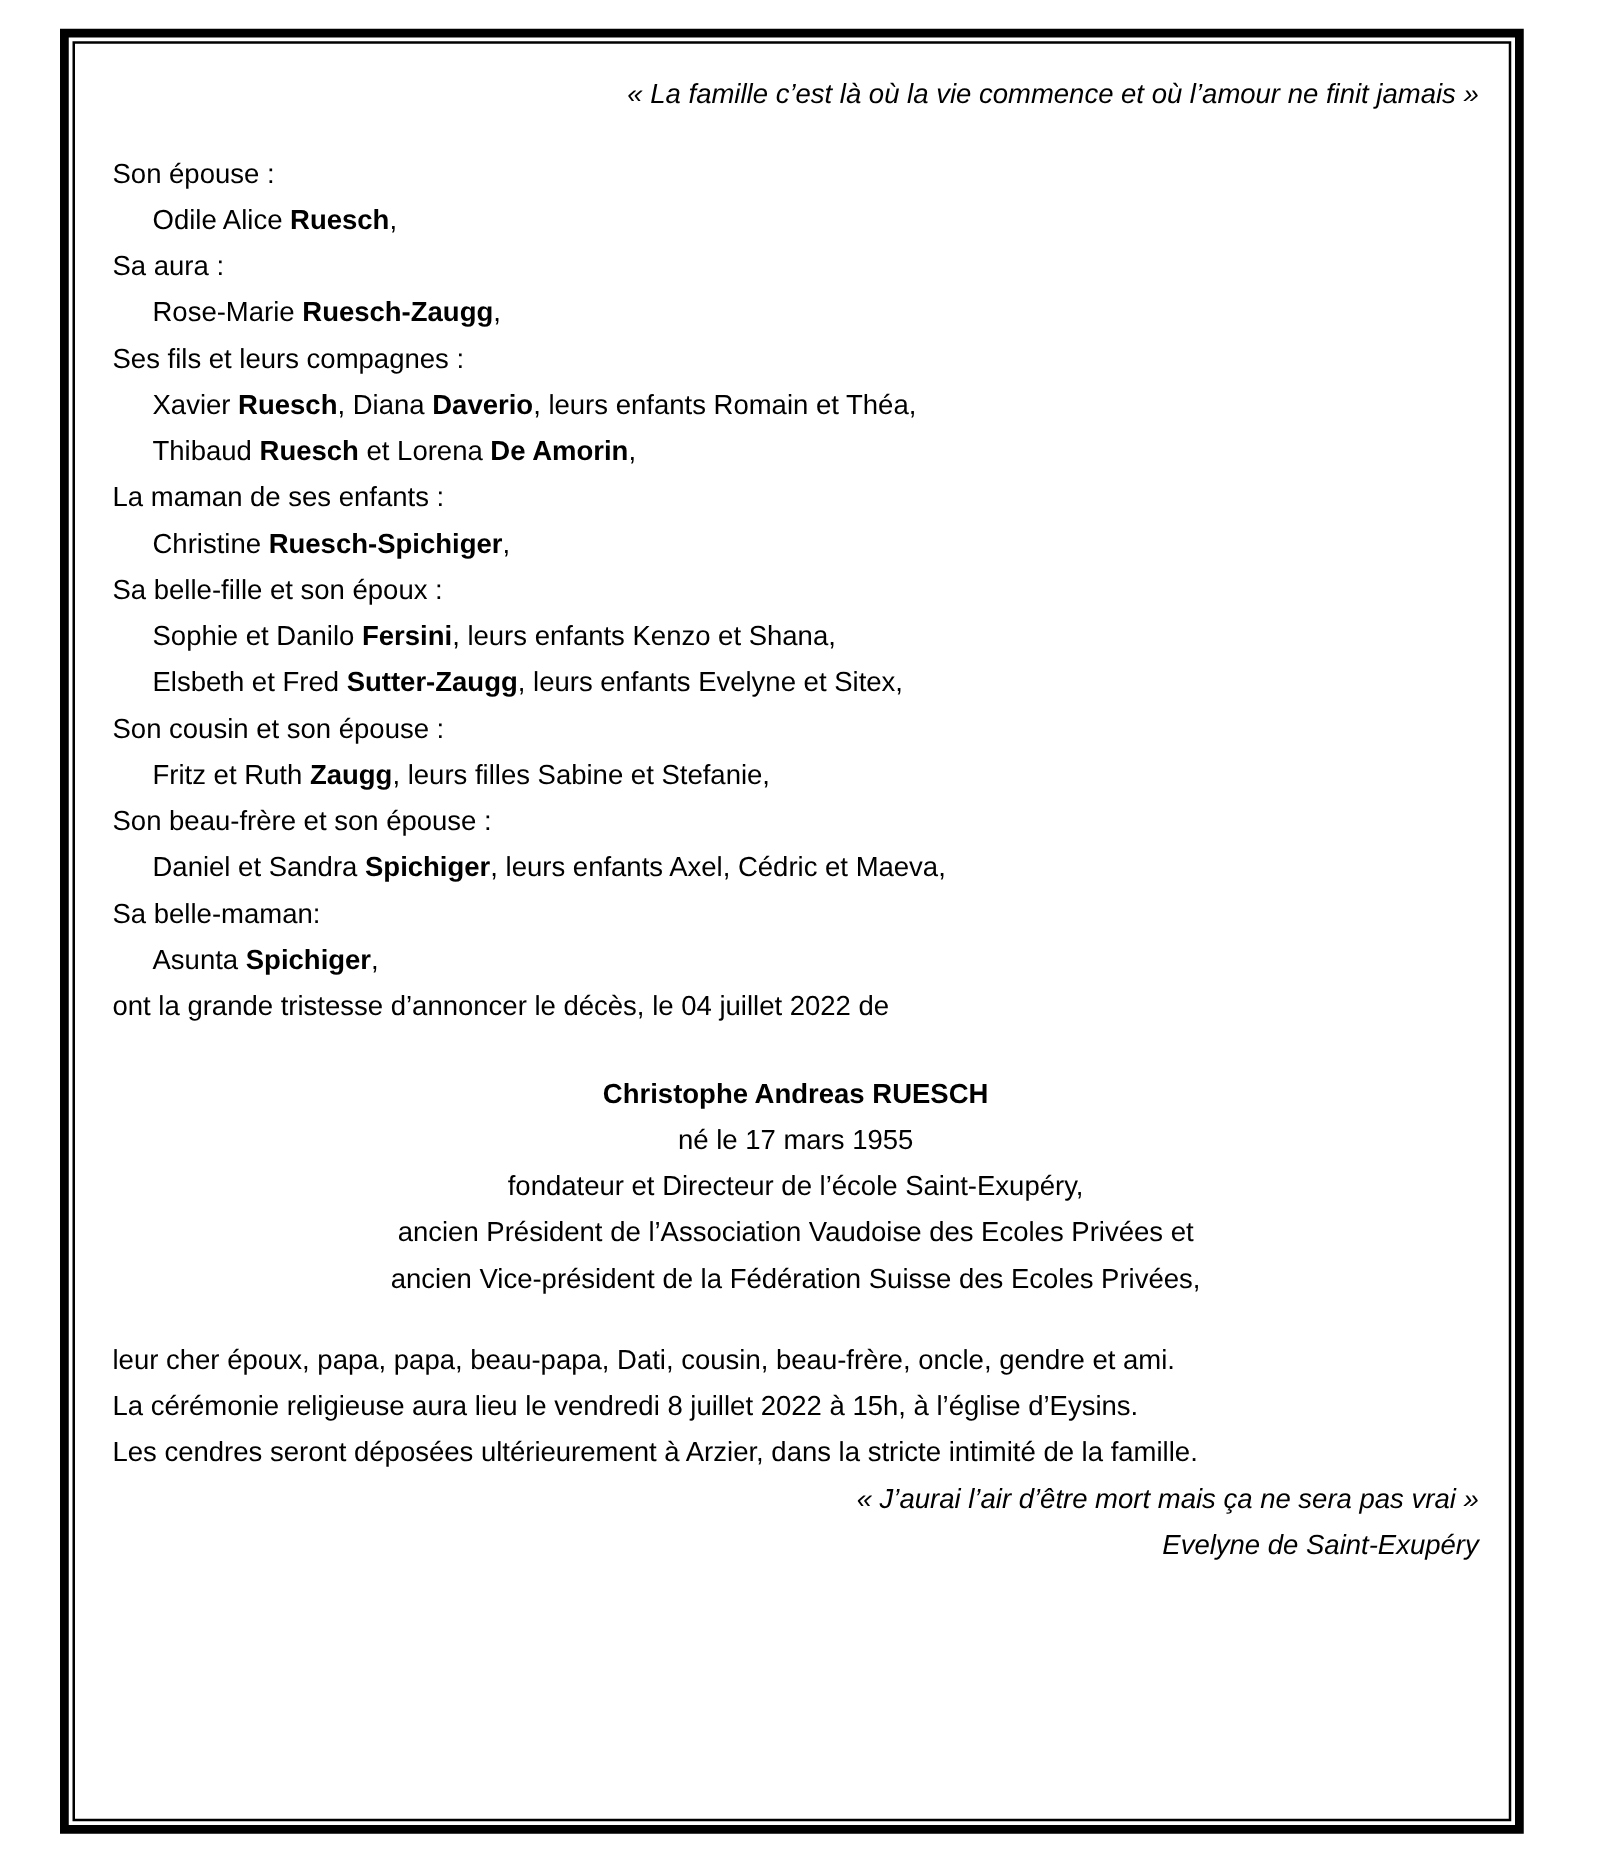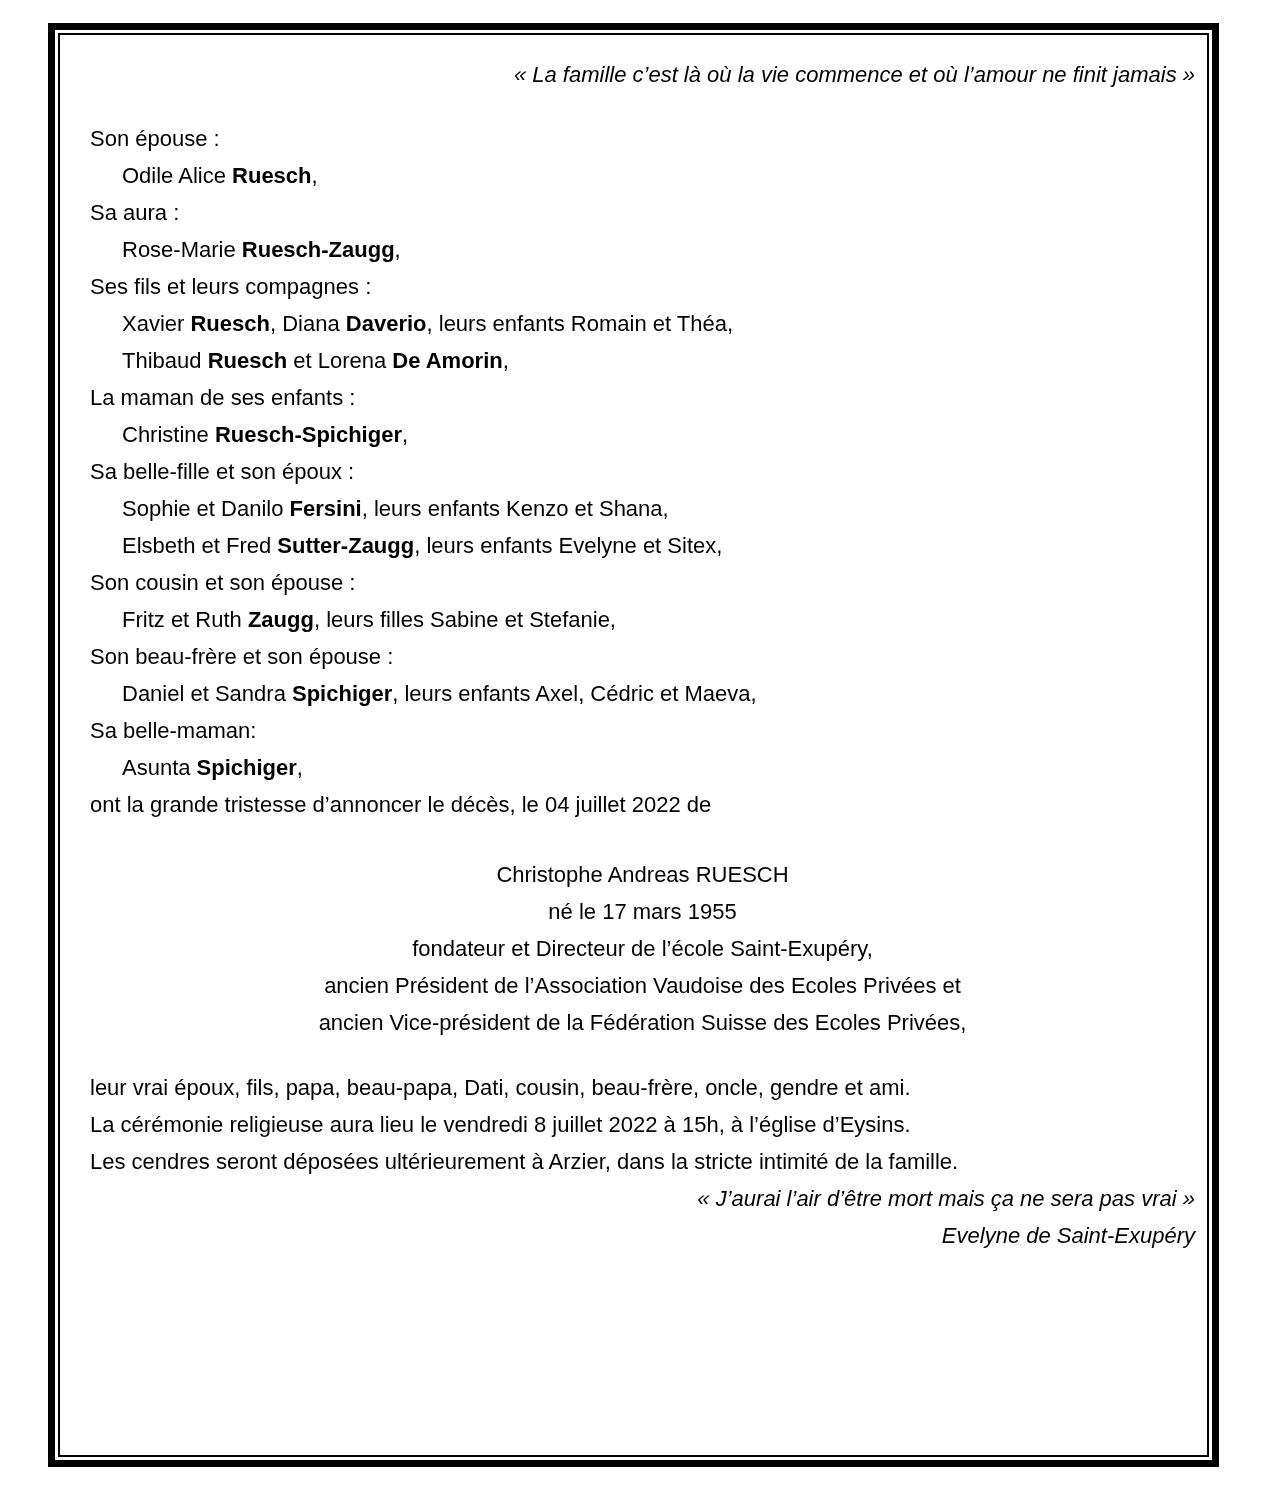--- a/index.html
+++ b/index.html
@@ -25,38 +25,38 @@
   }
   .frame-inner {
     position: absolute;
     top: 3px;
     left: 3px;
     right: 3px;
     bottom: 3px;
     border: 2px solid #000000;
   }
   .content {
-    padding: 21px 12px 0 30px;
+    padding: 21px 24px 0 30px;
     font-size: 22px;
     line-height: 37px;
   }
   p { margin: 0; }
   .opening-quote {
     text-align: right;
     font-style: italic;
     margin-bottom: 27px;
   }
   .family-line { text-align: left; }
   .family-line.indent { padding-left: 32px; }
   .b { font-weight: bold; }
   .deceased-block {
     text-align: center;
     margin-top: 33px;
   }
-  .deceased-name { font-weight: normal; }
+  .deceased-name { font-weight: bold; }
   .closing {
     margin-top: 28px;
     text-align: justify;
   }
   .closing-quote {
     text-align: right;
     font-style: italic;
   }
 </style>
 </head>
@@ -94,21 +94,21 @@
         <p class="deceased-name">Christophe Andreas RUESCH</p>
         <div>
             <p>né le 17 mars 1955</p>
             <p>fondateur et Directeur de l’école Saint-Exupéry,</p>
             <p>ancien Président de l’Association Vaudoise des Ecoles Privées et</p>
             <p>ancien Vice-président de la Fédération Suisse des Ecoles Privées,</p>
           </div>
       </div>
 
       <div class="closing">
-          <p>leur vrai époux, fils, papa, beau-papa, Dati, cousin, beau-frère, oncle, gendre et ami.</p>
+          <p>leur cher époux, papa, papa, beau-papa, Dati, cousin, beau-frère, oncle, gendre et ami.</p>
           <p>La cérémonie religieuse aura lieu le vendredi 8 juillet 2022 à 15h, à l’église d’Eysins.</p>
           <p>Les cendres seront déposées ultérieurement à Arzier, dans la stricte intimité de la famille.</p>
         </div>
 
       <p class="closing-quote">« J’aurai l’air d’être mort mais ça ne sera pas vrai »</p>
       <p class="closing-quote">Evelyne de Saint-Exupéry</p>
 
     </div>
   </div>
 </div>

